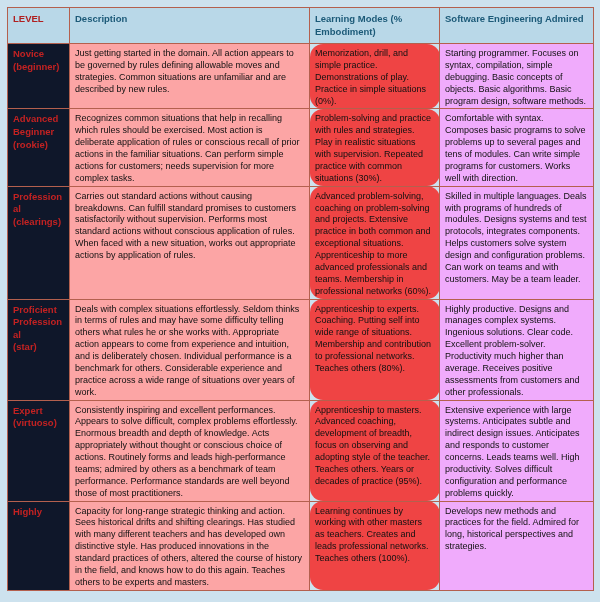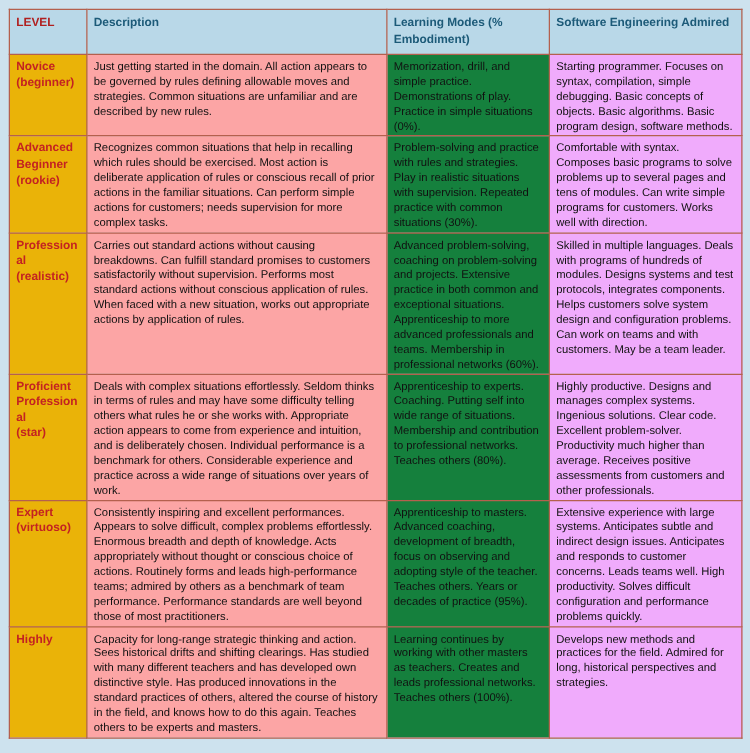--- a/index.html
+++ b/index.html
@@ -34,28 +34,28 @@
   thead th {
     background:#b9d8e8;
     font-size:9.5px;
     font-weight:bold;
     padding-top:5px;
     padding-bottom:5px;
   }
   th.h-level   { color:#b01f1f; }
   th.h-blue    { color:#1c5a78; }
   td.cell-level {
-    background:#eab308;
+    background:#0f172a;
     color:#c32222;
     font-weight:bold;
     font-size:9.5px;
   }
   td.cell-level .sub { font-weight:bold; }
   td.cell-desc  { background:#fca5a5; }
-  td.cell-learn { background:#15803d; }
+  td.cell-learn { background:#ef4444;border-radius:13px; }
   td.cell-ex    { background:#f0abfc; }
 </style>
 </head>
 <body>
 
 <div class="page">
   <table class="expertise">
     <colgroup>
       <col style="width:62px">
       <col style="width:240px">
@@ -85,21 +85,21 @@
           <div>Advanced Beginner</div>
           <div class="sub">(rookie)</div>
         </td>
         <td class="cell-desc">Recognizes common situations that help in recalling which rules should be exercised. Most action is deliberate application of rules or conscious recall of prior actions in the familiar situations. Can perform simple actions for customers; needs supervision for more complex tasks.</td>
         <td class="cell-learn">Problem-solving and practice with rules and strategies. Play in realistic situations with supervision. Repeated practice with common situations (30%).</td>
         <td class="cell-ex">Comfortable with syntax. Composes basic programs to solve problems up to several pages and tens of modules. Can write simple programs for customers. Works well with direction.</td>
       </tr>
       <tr>
         <td class="cell-level">
           <div>Professional</div>
-          <div class="sub">(realistic)</div>
+          <div class="sub">(clearings)</div>
         </td>
         <td class="cell-desc">Carries out standard actions without causing breakdowns. Can fulfill standard promises to customers satisfactorily without supervision. Performs most standard actions without conscious application of rules. When faced with a new situation, works out appropriate actions by application of rules.</td>
         <td class="cell-learn">Advanced problem-solving, coaching on problem-solving and projects. Extensive practice in both common and exceptional situations. Apprenticeship to more advanced professionals and teams. Membership in professional networks (60%).</td>
         <td class="cell-ex">Skilled in multiple languages. Deals with programs of hundreds of modules. Designs systems and test protocols, integrates components. Helps customers solve system design and configuration problems. Can work on teams and with customers. May be a team leader.</td>
       </tr>
       <tr>
         <td class="cell-level">
           <div>Proficient Professional</div>
           <div class="sub">(star)</div>
         </td>

